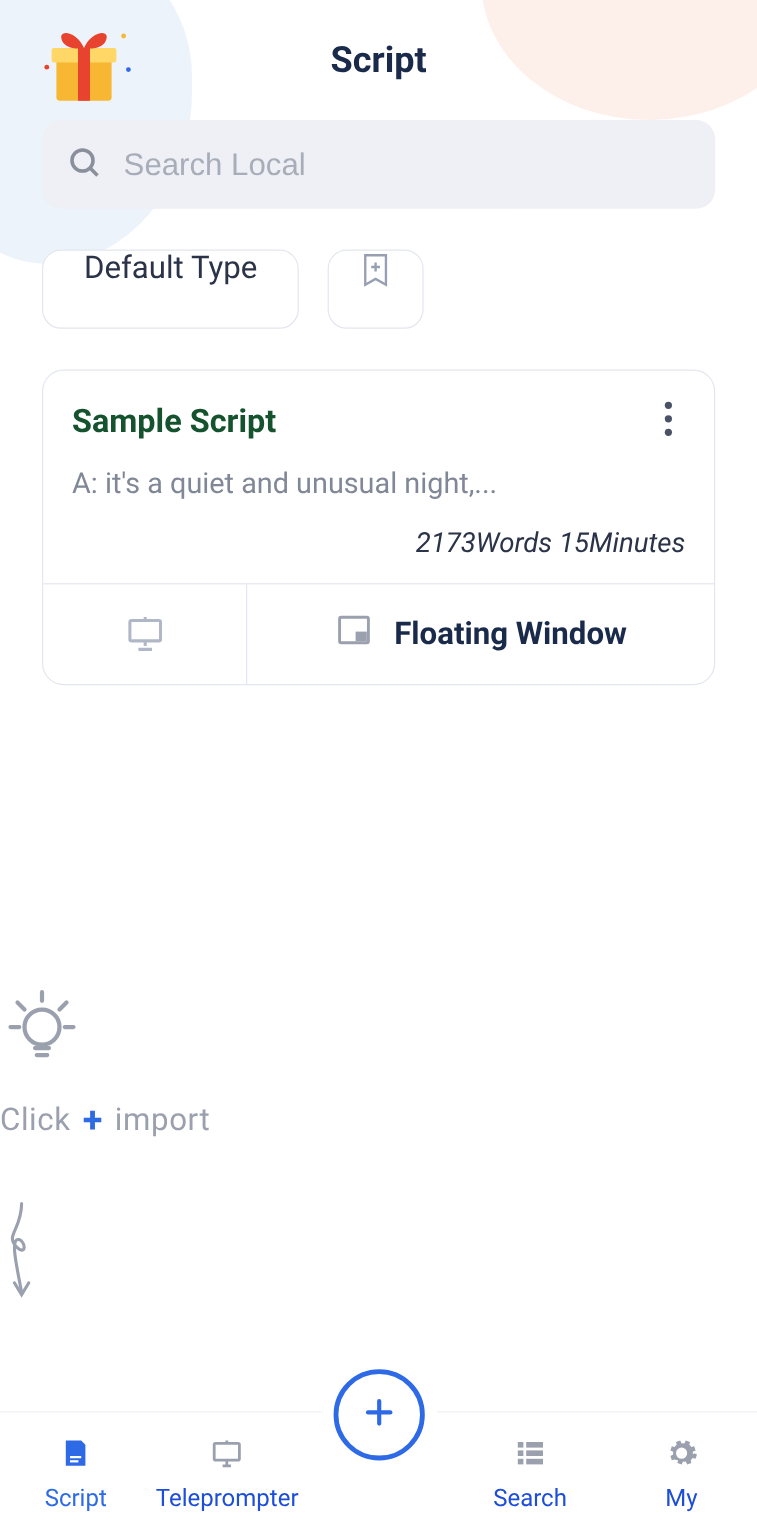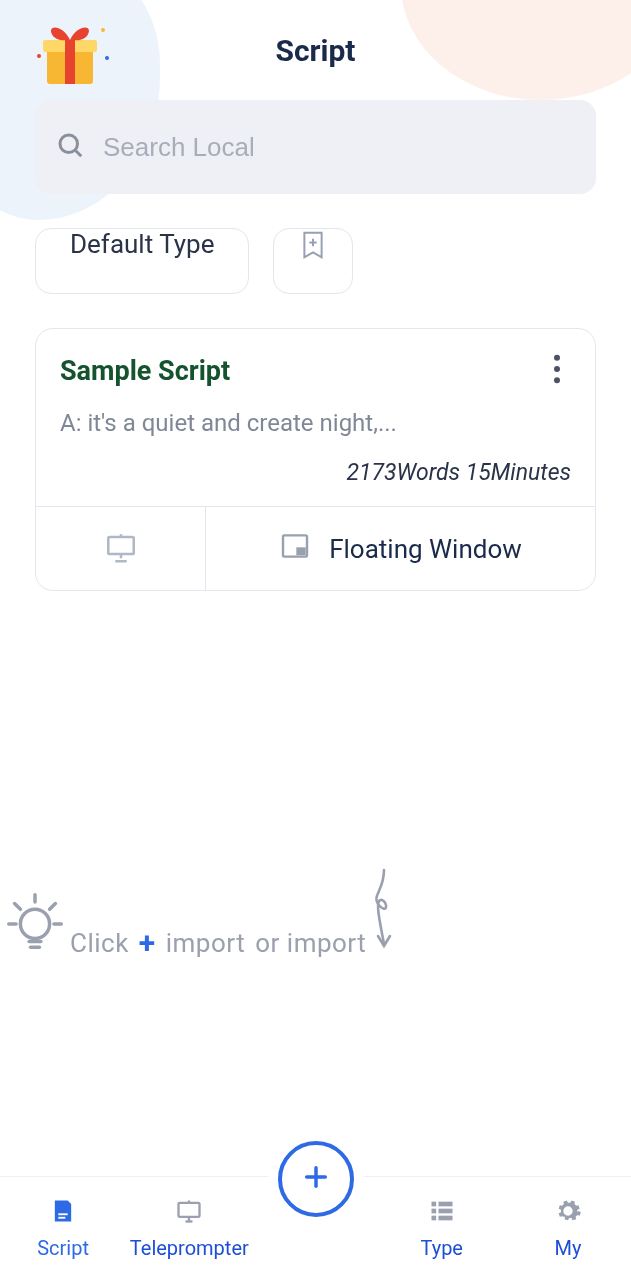--- a/index.html
+++ b/index.html
@@ -51,21 +51,21 @@
   .search-wrap {
     position: relative;
     z-index: 2;
     margin: 0 35px;
   }
   .search-bar {
     display: flex;
     align-items: center;
     background: #eef0f5;
     border-radius: 16px;
-    height: 94px;
+    height: 74px;
     padding: 0 20px;
   }
   .search-icon { color: #8a8f9c; margin-right: 18px; }
   .search-input {
     border: none;
     background: transparent;
     font-size: 26px;
     color: #333;
     outline: none;
     flex: 1;
@@ -114,28 +114,28 @@
     border-top: 1.5px solid #e3e6ee;
     height: 84px;
   }
   .card-action {
     display: flex;
     align-items: center;
     justify-content: center;
     gap: 18px;
   }
   .card-action.left { width: 170px; border-right: 1.5px solid #e3e6ee; }
-  .card-action.right { flex: 1; font-size: 26px; color: #1a2a4a; font-weight: 400; }
+  .card-action.right { flex: 1; font-size: 26px; color: #1a2a4a; font-weight: 700; }
   .empty-hint {
     position: absolute;
     top: 818px;
     left: 0; right: 0;
     display: flex;
-    flex-direction: row;
-    align-items: flex-end;
+    flex-direction: column;
+    align-items: flex-start;
     color: #9aa0ae;
     z-index: 2;
   }
   .hint-text {
     margin-top: 24px;
     font-size: 26px;
     letter-spacing: 0.5px;
     display: flex;
     align-items: center;
     gap: 10px;
@@ -240,21 +240,21 @@
     <div class="card-title">Sample Script</div>
     <div class="card-more">
       <span>
         <svg width="8" height="30" viewBox="0 0 6 24" fill="#4a5266">
           <circle cx="3" cy="3" r="2.4"></circle>
             <circle cx="3" cy="12" r="2.4"></circle>
             <circle cx="3" cy="21" r="2.4"></circle>
         </svg>
       </span>
     </div>
-    <div class="card-preview">A: it's a quiet and create night,...</div>
+    <div class="card-preview">A: it's a quiet and unusual night,...</div>
     <div class="card-meta">
       <span>2173Words</span>
       <span> </span>
       <span>15Minutes</span>
     </div>
   </div>
   <div class="card-actions">
     <div class="card-action left">
       <span>
         <svg width="34" height="34" viewBox="0 0 24 24" fill="none" stroke="#b0b7c7" stroke-width="1.8">
@@ -287,21 +287,20 @@
       <line x1="10" y1="12" x2="14" y2="16"></line>
       <line x1="38" y1="12" x2="34" y2="16"></line>
       <line x1="6" y1="26" x2="11" y2="26"></line>
       <line x1="42" y1="26" x2="37" y2="26"></line>
     </svg>
   </span>
   <div class="hint-text">
     <span>Click</span>
     <span class="hint-plus">+</span>
     <span>import</span>
-    <span>or import</span>
   </div>
   <span class="hint-arrow">
     <svg width="36" height="90" viewBox="0 0 36 90" fill="none" stroke="#9aa0ae" stroke-width="2.6" stroke-linecap="round">
       <path d="M18 4 C 18 24, 6 30, 12 38 C 22 50, 22 36, 16 34 C 8 32, 14 56, 18 78"></path>
       <path d="M12 70 L18 80 L24 70"></path>
     </svg>
   </span>
 </div>
 
 <div class="tab-bar">
@@ -340,21 +339,21 @@
     <span>
       <svg width="28" height="28" viewBox="0 0 24 24" fill="#9aa0ae">
         <rect x="3" y="4" width="4" height="4"></rect>
           <rect x="9" y="4" width="12" height="4"></rect>
         <rect x="3" y="10" width="4" height="4"></rect>
           <rect x="9" y="10" width="12" height="4"></rect>
         <rect x="3" y="16" width="4" height="4"></rect>
           <rect x="9" y="16" width="12" height="4"></rect>
       </svg>
     </span>
-    <span>Type</span>
+    <span>Search</span>
   </div>
   <div class="tab">
     <span>
       <svg width="28" height="28" viewBox="0 0 24 24" fill="#9aa0ae">
         <path d="M12 8a4 4 0 100 8 4 4 0 000-8zm9 4l2 1-1 3-2-.5a8 8 0 01-1.5 1.5l.5 2-3 1-1-2a8 8 0 01-2 0l-1 2-3-1 .5-2A8 8 0 017 16.5L5 17l-1-3 2-1a8 8 0 010-2l-2-1 1-3 2 .5A8 8 0 018.5 6L8 4l3-1 1 2a8 8 0 012 0l1-2 3 1-.5 2A8 8 0 0119 7.5l2-.5 1 3-2 1a8 8 0 010 2z"></path>
       </svg>
     </span>
     <span>My</span>
   </div>
 </div>

